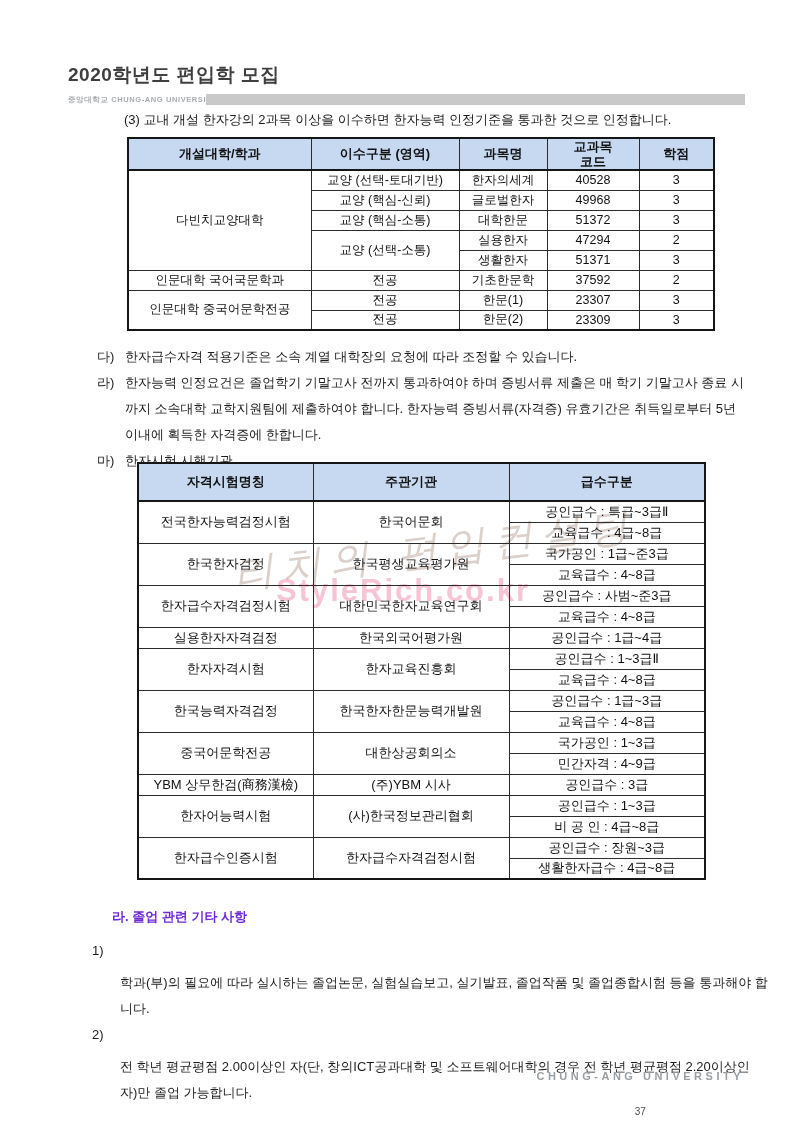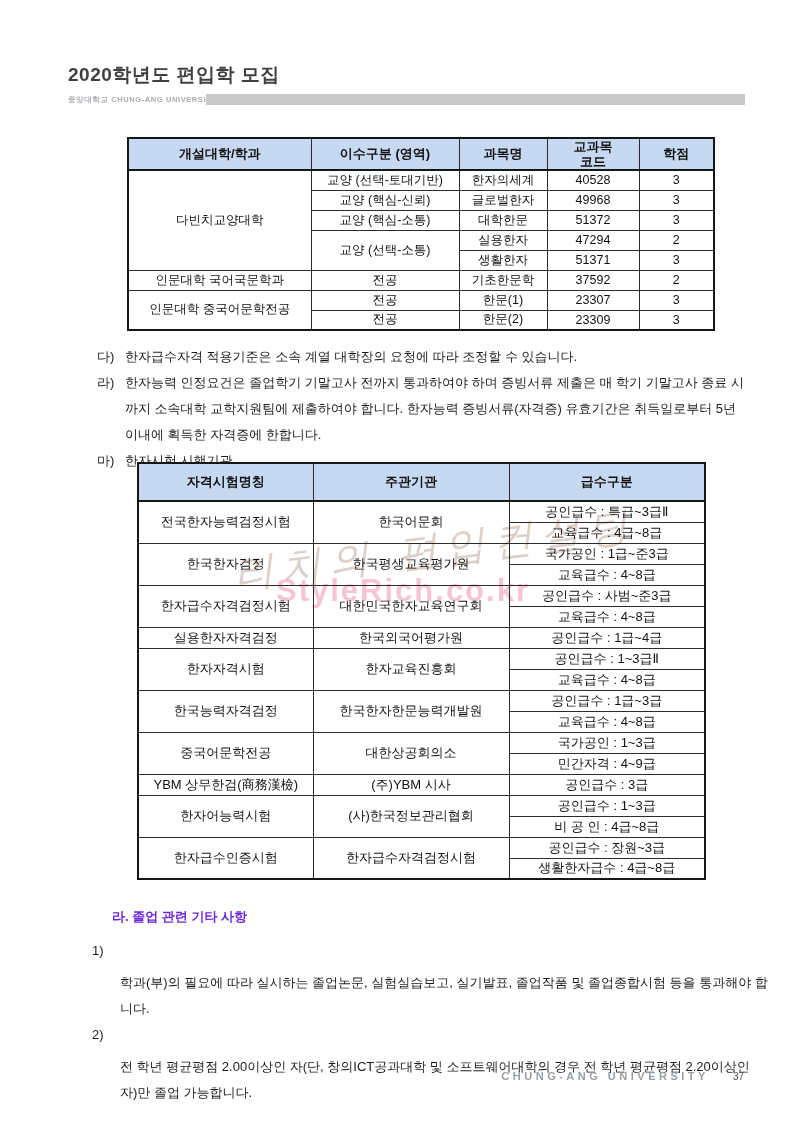--- a/index.html
+++ b/index.html
@@ -56,21 +56,21 @@
   }
   .grad-heading {
     position:absolute; left:64px; top:908px;
     font-size:13px; font-weight:bold; color:#6d28d9;margin-left:48px;
   }
   .grad-items { position:absolute; left:92px; top:938px; }
   .grad-items .txt { width:648px;margin-top:32px; }
   
   .footer {
     position:absolute; right:68px; top:1070px;
-    display:flex; align-items:center; gap:24px;
+    display:flex; align-items:center; gap:24px;flex-direction:column;
   }
   .footer .uni {
     font-size:11px; font-weight:bold; letter-spacing:3.5px; color:#9a9fa3;
   }
   .footer .pagenum { font-size:10px; font-weight:normal; color:#4c4f52; }
   
   .watermark { position:absolute; left:0; top:0; pointer-events:none; }
   .wm-line1 {
     position:absolute; left:232px; top:522px;
     font-family:"DejaVu Serif", serif; font-style:italic;
@@ -91,20 +91,21 @@
 
   <div class="watermark">
     <div class="wm-line1">리치의 편입컨설팅</div>
     <div class="wm-line2">StyleRich.co.kr</div>
   </div>
 
   <div class="doc-title">2020학년도 편입학 모집</div>
   <div class="doc-subline">중앙대학교 CHUNG-ANG UNIVERSITY</div>
   <div class="doc-subbar"></div>
 
+  <div class="intro">(3) 교내 개설 한자강의 2과목 이상을 이수하면 한자능력 인정기준을 통과한 것으로 인정합니다.</div>
 
   <table class="tbl course">
     <colgroup>
       <col style="width:183px">
         <col style="width:148px">
         <col style="width:88px">
         <col style="width:92px">
         <col style="width:75px">
     </colgroup>
     <thead>

